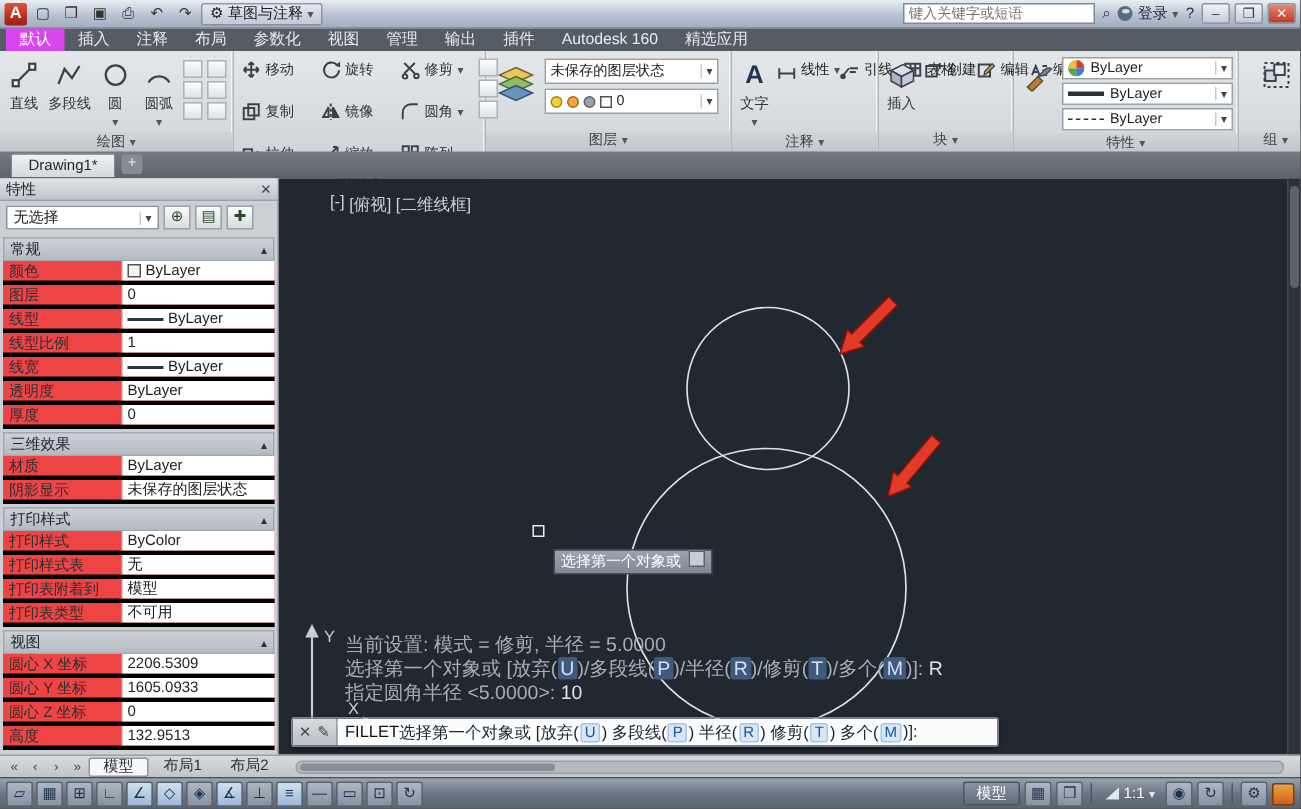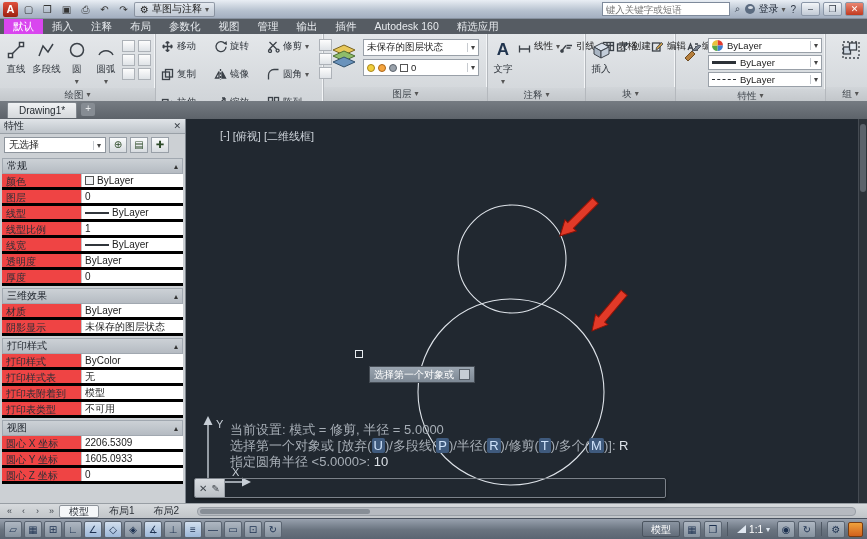--- a/index.html
+++ b/index.html
@@ -79,21 +79,21 @@
 .sw-color{width:9px;height:9px;background:#f2f4f6;border:1px solid #555;flex:none}
 .sw-line{width:24px;height:0;border-top:2px solid #30353b;flex:none}
 
 
 .canvas{position:absolute;top:119px;left:186px;width:681px;height:384px;background:#212830;overflow:hidden}
 .vplabel{position:absolute;left:34px;top:10px;font-size:11px;color:#ccd2d9;display:flex;gap:3px}
 .geo{position:absolute;left:0;top:0}
 .cir{fill:none;stroke:#dde2e8;stroke-width:1.1}
 .arrow{fill:#e23a28;stroke:#8e1206;stroke-width:1}
 .pickbox{position:absolute;left:169px;top:231px;width:8px;height:8px;border:1px solid #e8ecf0}
-.tooltip{position:absolute;left:183px;top:247px;height:17px;display:flex;align-items:center;gap:5px;background:linear-gradient(#9aa5b0,#7d8894);border:1px solid #454c54;color:#fff;font-size:10px;padding:0 4px;white-space:nowrap}
+.tooltip{position:absolute;left:183px;top:247px;height:17px;display:flex;gap:5px;background:linear-gradient(#9aa5b0,#7d8894);border:1px solid #454c54;color:#fff;font-size:10px;padding:0 4px;white-space:nowrap}
 .tt-ic{width:11px;height:11px;background:#c6cdd4;border:1px solid #59616a}
 .history{position:absolute;left:44px;top:303px;font-size:13px;line-height:16px;color:#a7aeb6;white-space:nowrap}
 .h-kw{color:#cfe2fa;background:#3f5a7d;border-radius:2px;padding:0 2px}
 .h-ans{color:#dde2e8}
 .cmdbar{position:absolute;left:8px;top:359px;width:472px;height:20px;display:flex;border:1px solid #7c828a;border-radius:2px;box-shadow:0 1px 3px rgba(0,0,0,.5);overflow:hidden}
 .cmd-cap{width:30px;flex:none;background:linear-gradient(#d8dce0,#bbc0c6);display:flex;align-items:center;justify-content:center;gap:4px;font-size:10px;color:#41474e;border-right:1px solid #9aa0a7}
 .cmd-field{flex:1;display:flex;align-items:center;padding:0 5px;font-size:11px;color:#1f242a;background:#fbfcfd;white-space:nowrap;overflow:hidden}
 .seg-kw{color:#1257a8;background:#d8e6f7;border:1px solid #aac4e4;border-radius:2px;padding:0 2px;margin:0 1px;font-size:10px}
 .seg-cmd{color:#111}
 .vscroll{position:absolute;right:0;top:0;width:9px;height:100%;background:#2c3239;border-left:1px solid #454b52}
@@ -605,20 +605,26 @@
           <div class="pval">
             <span>1605.0933</span>
           </div>
         </div>
         <div class="prow">
           <div class="plab">圆心 Z 坐标</div>
           <div class="pval">
             <span>0</span>
           </div>
         </div>
+        <div class="prow">
+          <div class="plab">高度</div>
+          <div class="pval">
+            <span>132.9513</span>
+          </div>
+        </div>
       </div>
   </div>
 
   <div class="canvas">
     <div class="vplabel">
       <span>[-]</span>
       <span>[俯视]</span>
       <span>[二维线框]</span>
     </div>
 
@@ -653,20 +659,34 @@
         <div class="hline"><span>当前设置: 模式 = 修剪, 半径 = 5.0000</span></div>
         <div class="hline"><span>选择第一个对象或 [放弃(</span><span class="h-kw">U</span><span>)/多段线(</span><span class="h-kw">P</span><span>)/半径(</span><span class="h-kw">R</span><span>)/修剪(</span><span class="h-kw">T</span><span>)/多个(</span><span class="h-kw">M</span><span>)]: </span><span class="h-ans">R</span></div>
         <div class="hline"><span>指定圆角半径 &lt;5.0000&gt;: </span><span class="h-ans">10</span></div>
       </div>
 
     <div class="cmdbar">
       <div class="cmd-cap">
         <span>✕</span>
         <span>✎</span>
       </div>
+      <div class="cmd-field">
+          <span class="seg-cmd">FILLET</span>
+          <span> 选择第一个对象或 [放弃(</span>
+          <span class="seg-kw">U</span>
+          <span>) 多段线(</span>
+          <span class="seg-kw">P</span>
+          <span>) 半径(</span>
+          <span class="seg-kw">R</span>
+          <span>) 修剪(</span>
+          <span class="seg-kw">T</span>
+          <span>) 多个(</span>
+          <span class="seg-kw">M</span>
+          <span>)]:</span>
+        </div>
     </div>
 
     <div class="vscroll">
         <div class="vthumb"></div>
       </div>
   </div>
 
   <div class="laybar">
     <span class="lnav">«</span>
     <span class="lnav">‹</span>

